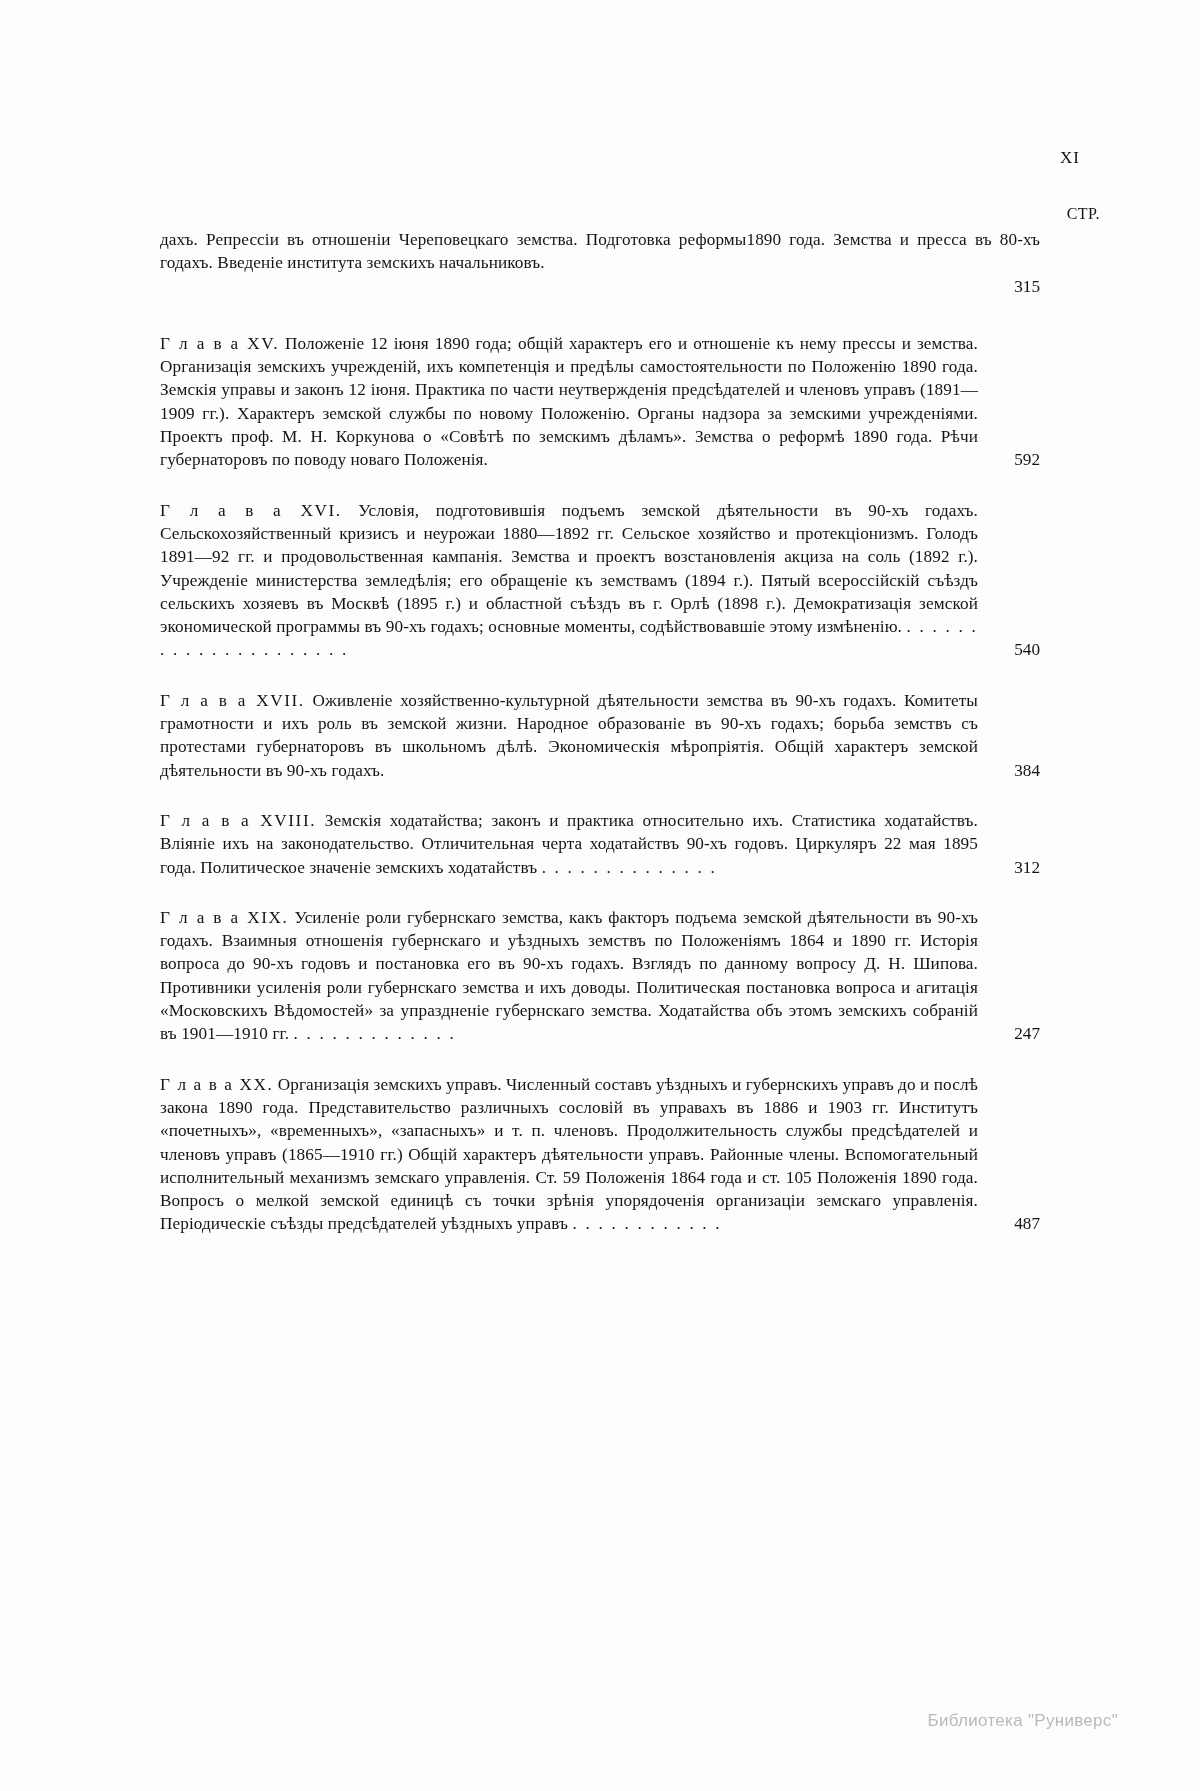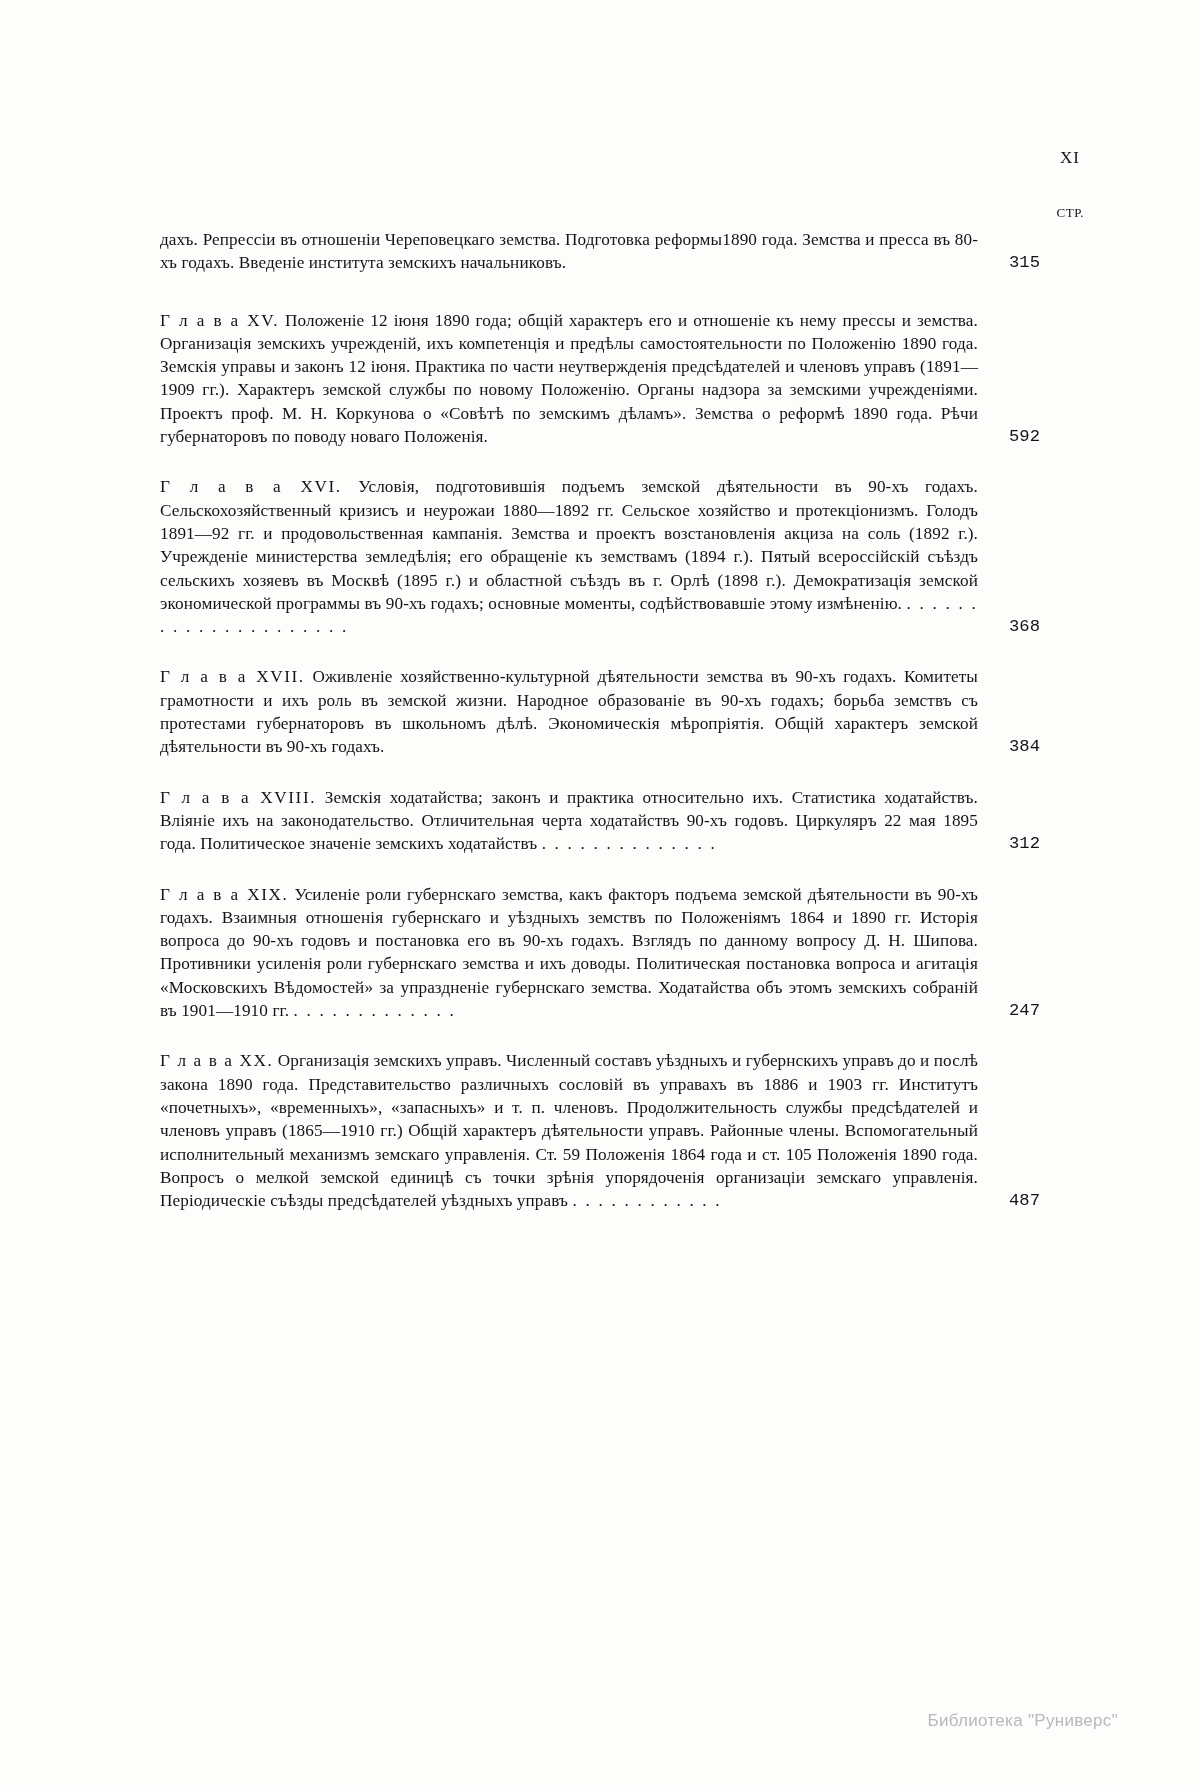--- a/index.html
+++ b/index.html
@@ -26,22 +26,22 @@
     position: absolute;
     top: 148px;
     right: 120px;
     font-size: 17px;
     letter-spacing: 1px;
     font-family: "Liberation Serif", serif;
   }
   .col-header {
     position: absolute;
     top: 205px;
-    right: 116px;
-    font-size: 13px;
+    right: 100px;
+    font-size: 16px;
     letter-spacing: 0.5px;
   }
   .toc {
     position: absolute;
     top: 228px;
     left: 160px;
     width: 880px;
   }
   .entry {
     display: flex;
@@ -57,35 +57,35 @@
     letter-spacing: 0.1px;
   }
   .entry-page {
     flex: 0 0 auto;
     width: 52px;
     text-align: right;
     font-size: 17.2px;
     line-height: 1.355;
     padding-left: 10px;
     align-self: flex-end;
-    font-family: Liberation Mono, monospace;
   }
   .chapter-label {
     letter-spacing: 1.6px;
   }
   .cont {
     display: block;
     padding-left: 42px;
     text-indent: 0;
   }
   .first-block .cont {
     padding-left: 0;
   }
   .first-block {
     margin-bottom: 34px;
+    flex-direction: column;
   }
   .dots {
     letter-spacing: 2.2px;
   }
   .watermark {
     position: absolute;
     right: 82px;
     bottom: 60px;
     font-size: 17px;
     color: #b9b9b9;
@@ -126,21 +126,21 @@
     </div>
 
     <div class="entry">
       <div class="entry-body">
         <p>
           <span class="chapter-label">Г л а в а  XVI.</span>
           <span>Условія, подготовившія подъемъ земской дѣятельности въ 90-хъ годахъ. Сельскохозяйственный кризисъ и неурожаи 1880—1892 гг. Сельское хозяйство и протекціонизмъ. Голодъ 1891—92 гг. и продовольственная кампанія. Земства и проектъ возстановленія акциза на соль (1892 г.). Учрежденіе министерства земледѣлія; его обращеніе къ земствамъ (1894 г.). Пятый всероссійскій съѣздъ сельскихъ хозяевъ въ Москвѣ (1895 г.) и областной съѣздъ въ г. Орлѣ (1898 г.). Демократизація земской экономической программы въ 90-хъ годахъ; основные моменты, содѣйствовавшіе этому измѣненію.</span>
           <span class="dots">. . . . . . . . . . . . . . . . . . . . .</span>
         </p>
       </div>
-      <div class="entry-page">368</div>
+      <div class="entry-page">540</div>
     </div>
 
     <div class="entry">
       <div class="entry-body">
         <p>
           <span class="chapter-label">Г л а в а  XVII.</span>
           <span>Оживленіе хозяйственно-культурной дѣятельности земства въ 90-хъ годахъ. Комитеты грамотности и ихъ роль въ земской жизни. Народное образованіе въ 90-хъ годахъ; борьба земствъ съ протестами губернаторовъ въ школьномъ дѣлѣ. Экономическія мѣропріятія. Общій характеръ земской дѣятельности въ 90-хъ годахъ.</span>
         </p>
       </div>
       <div class="entry-page">384</div>

